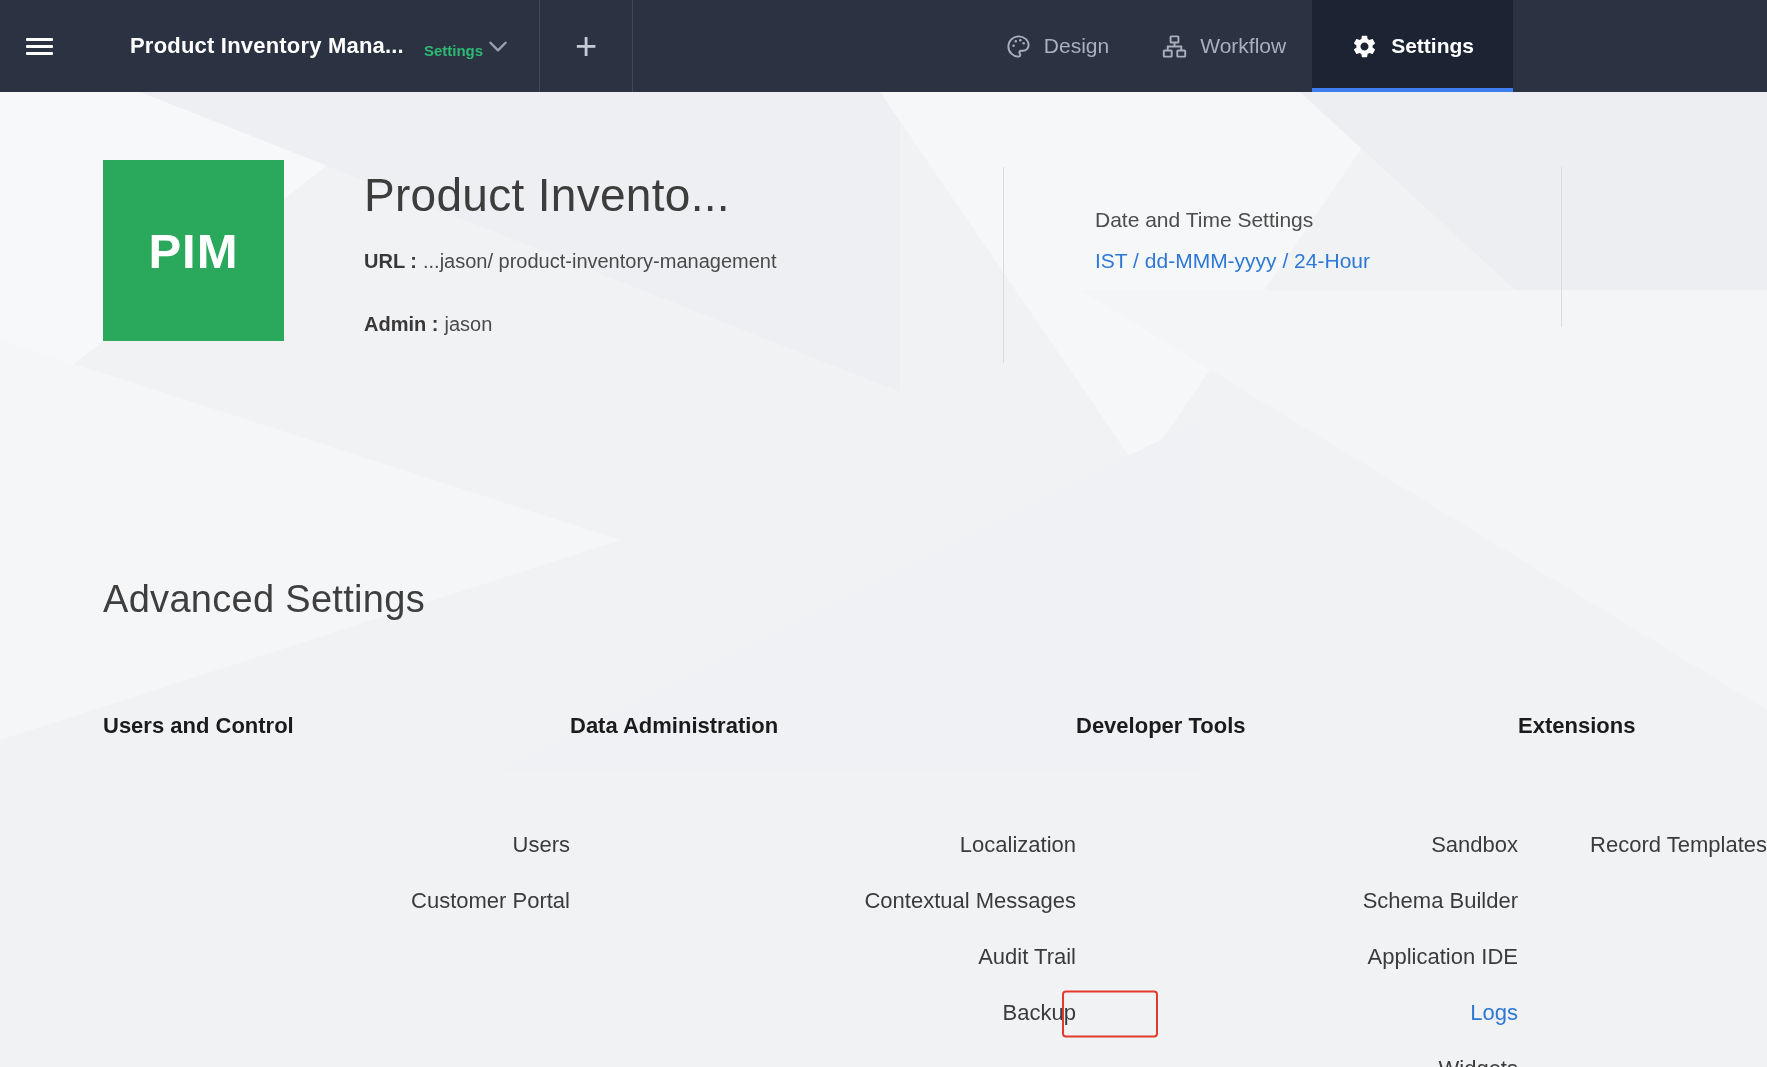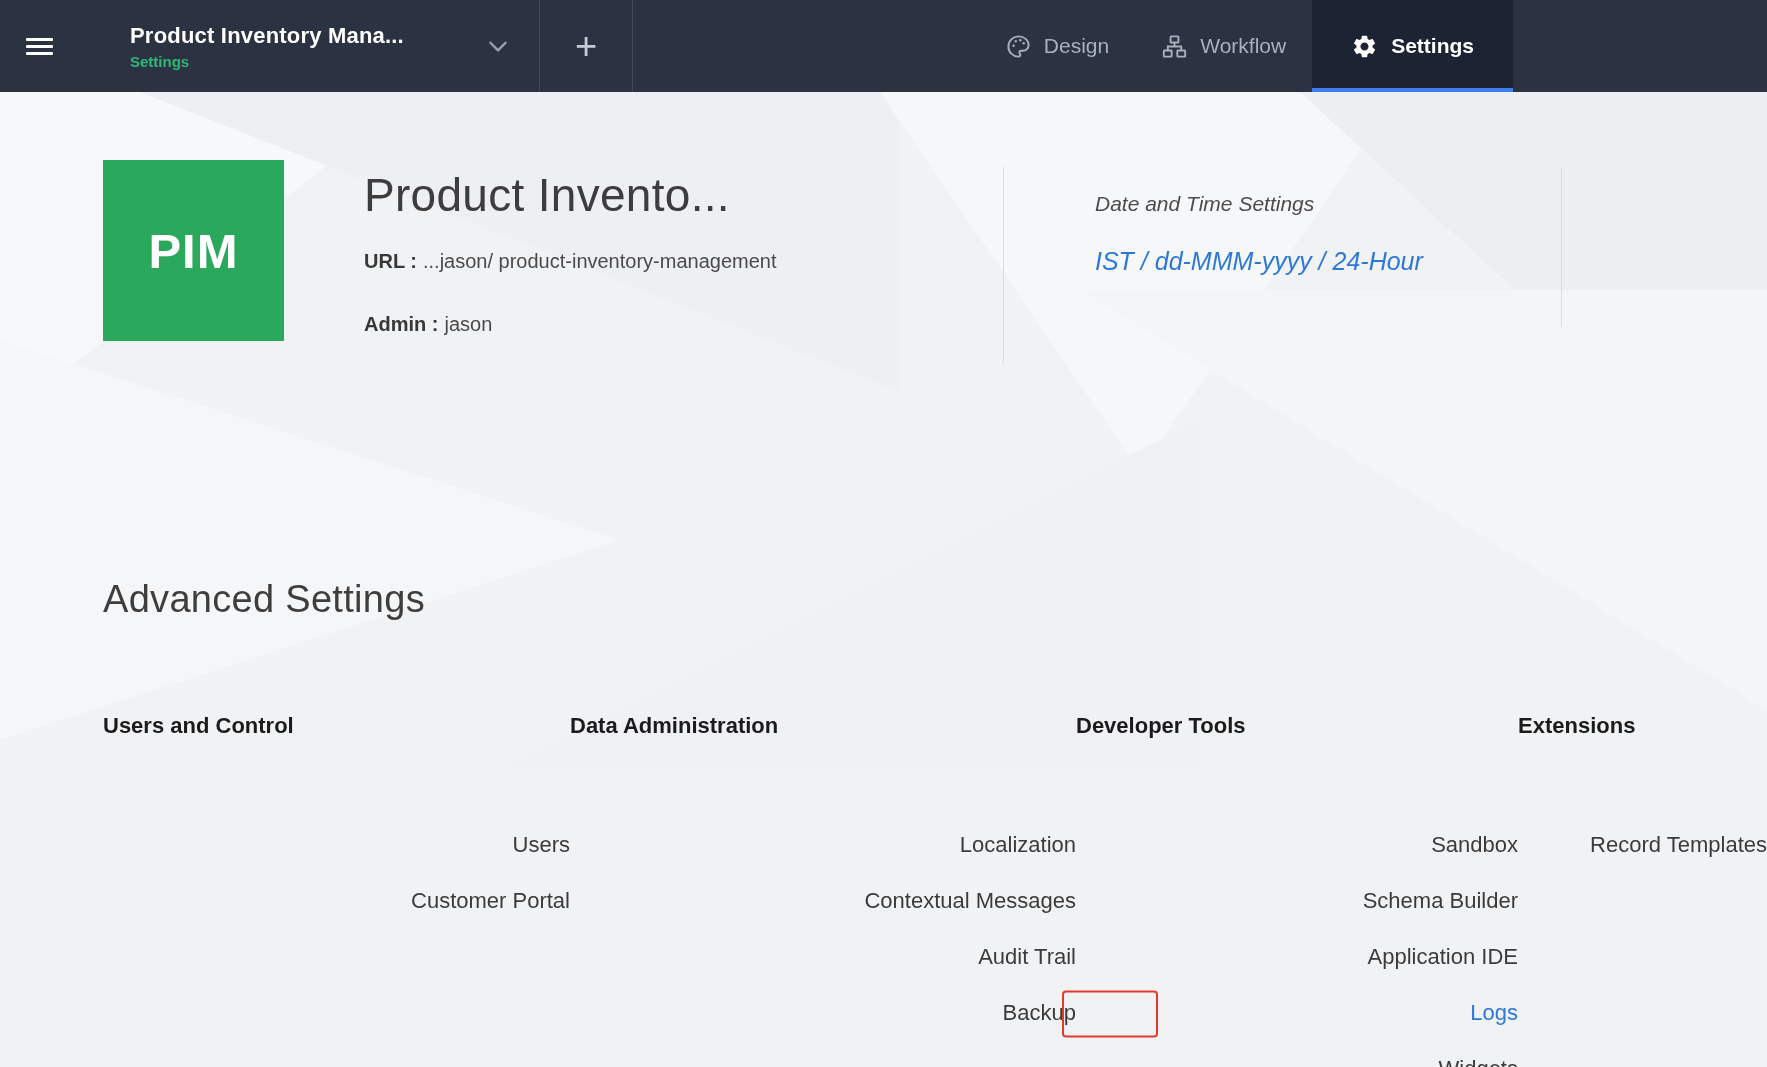--- a/index.html
+++ b/index.html
@@ -35,21 +35,21 @@
     justify-content: center; padding-left: 26px; cursor: pointer;
   }
   .burger-icon span {
     display: block; width: 27px; height: 3px; margin: 4px 0;
     background: #fff; border-radius: 1px;
   }
   .app-select {
     width: 435px; display: flex; align-items: center;
     padding-left: 26px; cursor: pointer;
   }
-  .app-titles { display: flex; flex-direction: column; gap: 4px; }
+  .app-titles { display: flex; flex-direction: row; gap: 20px; align-items: flex-end; }
   .app-title { font-size: 22px; font-weight: 700; color: #fff; letter-spacing: .2px; }
   .app-subtitle { font-size: 15px; font-weight: 600; color: var(--green, #2eb873); }
   .chevron { margin-left: auto; margin-right: 28px; display: flex; align-items: center; }
   .vdiv { width: 1px; background: rgba(255,255,255,0.10); }
   .plus-btn {
     width: 92px; display: flex; align-items: center; justify-content: center;
     font-size: 38px; font-weight: 300; color: #c6ccd5; cursor: pointer;
   }
   .top-right { margin-left: auto; margin-right: 254px; display: flex; align-items: stretch; }
   .nav-item {
@@ -81,24 +81,24 @@
   }
   .meta { margin-top: 28px; font-size: 20px; line-height: 25px; }
   .meta.admin { margin-top: 38px; }
   .meta .lbl { font-weight: 700; color: #383838; }
   .meta .val { color: #4a4a4a; margin-left: 6px; }
 
   .vline { position: absolute; z-index: 1; width: 1px; background: #d9dce0; }
   .vline-1 { left: 1003px; top: 167px; height: 196px; }
   .vline-2 { left: 1561px; top: 167px; height: 160px; }
 
-  .datetime { position: absolute; z-index: 1; left: 1095px; top: 192px; font-style: italic; }
+  .datetime { position: absolute; z-index: 1; left: 1095px; top: 208px; }
   .dt-title { font-size: 21px; color: #4c4c4c; line-height: 24px; }
   .dt-value {
-    margin-top: 32px; font-size: 25px; line-height: 26px;
+    margin-top: 16px; font-size: 21px; line-height: 26px;
     color: var(--link-blue, #2d78d6); cursor: pointer;
   }
 
   
   .adv-title {
     position: absolute; z-index: 1; left: 103px; top: 578px;
     font-size: 38px; font-weight: 300; color: #3e3e3e; letter-spacing: .3px;
   }
   .columns {
     position: absolute; z-index: 1; left: 103px; top: 712px; right: 0;

